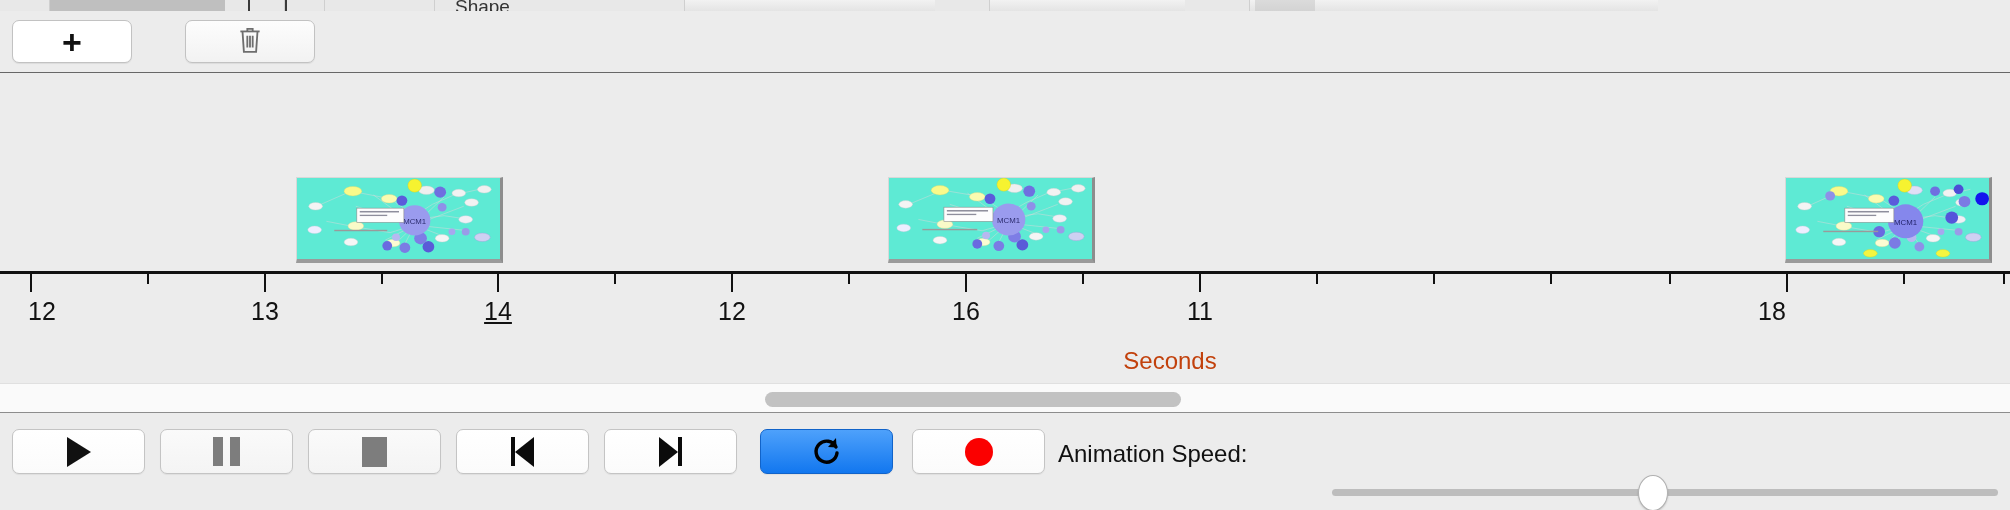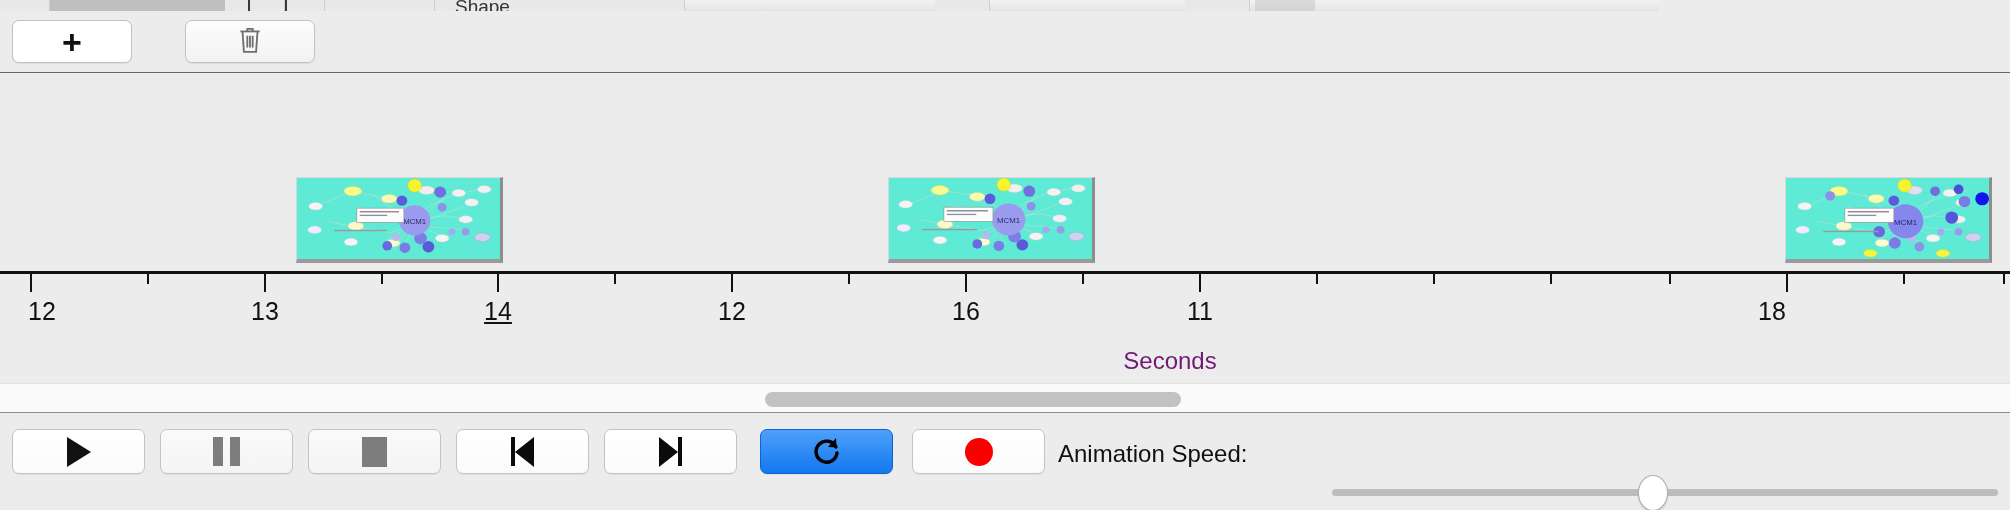--- a/index.html
+++ b/index.html
@@ -89,21 +89,21 @@
   }
   .tick {
     position: absolute; top: 201px; width: 2px; background: #111;
   }
   .tick.major { height: 18px; }
   .tick.minor { height: 10px; }
   .tick-label {
     position: absolute; top: 224px; font-size: 25px; color: #111;
     transform: translateX(-50%); white-space: nowrap;
   }
-  .axis-title-inner { position: absolute; top: 274px; font-size: 24px; color:#701a75;
+  .axis-title-inner { position: absolute; top: 274px; font-size: 24px; color:#c2410c;
                       transform: translateX(-50%); }
 
   
   .scrollrow {
     position: relative; height: 30px; width: 100%;
     background: #fafafa; border-top: 1px solid #e0e0e0; border-bottom: 1px solid #8d8d8d;
   }
   .scroll-thumb {
     position: absolute; top: 8px; left: 765px; width: 416px; height: 15px;
     background: #c2c2c2; border-radius: 8px;

